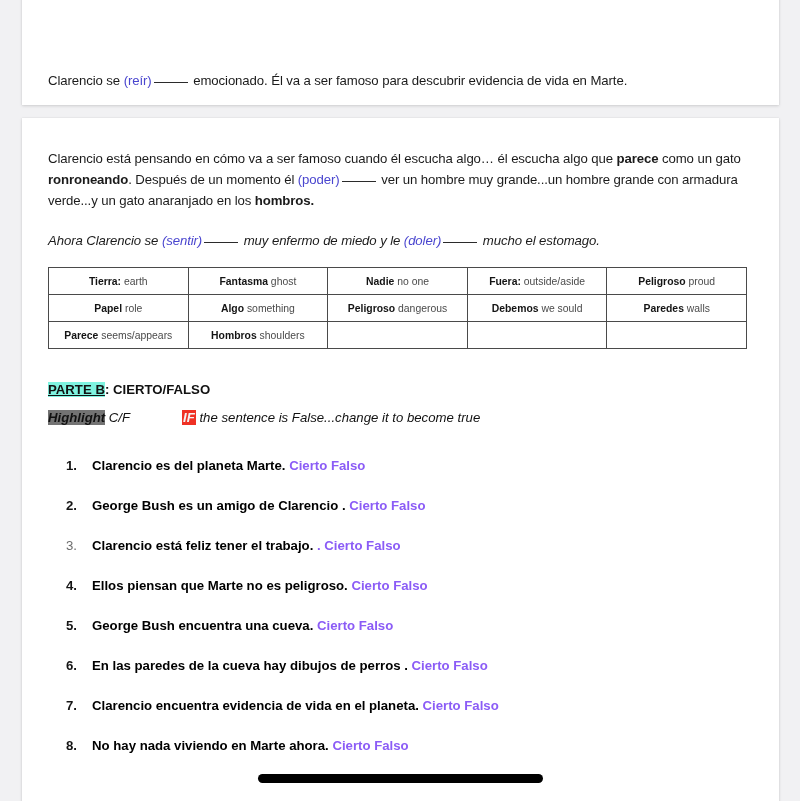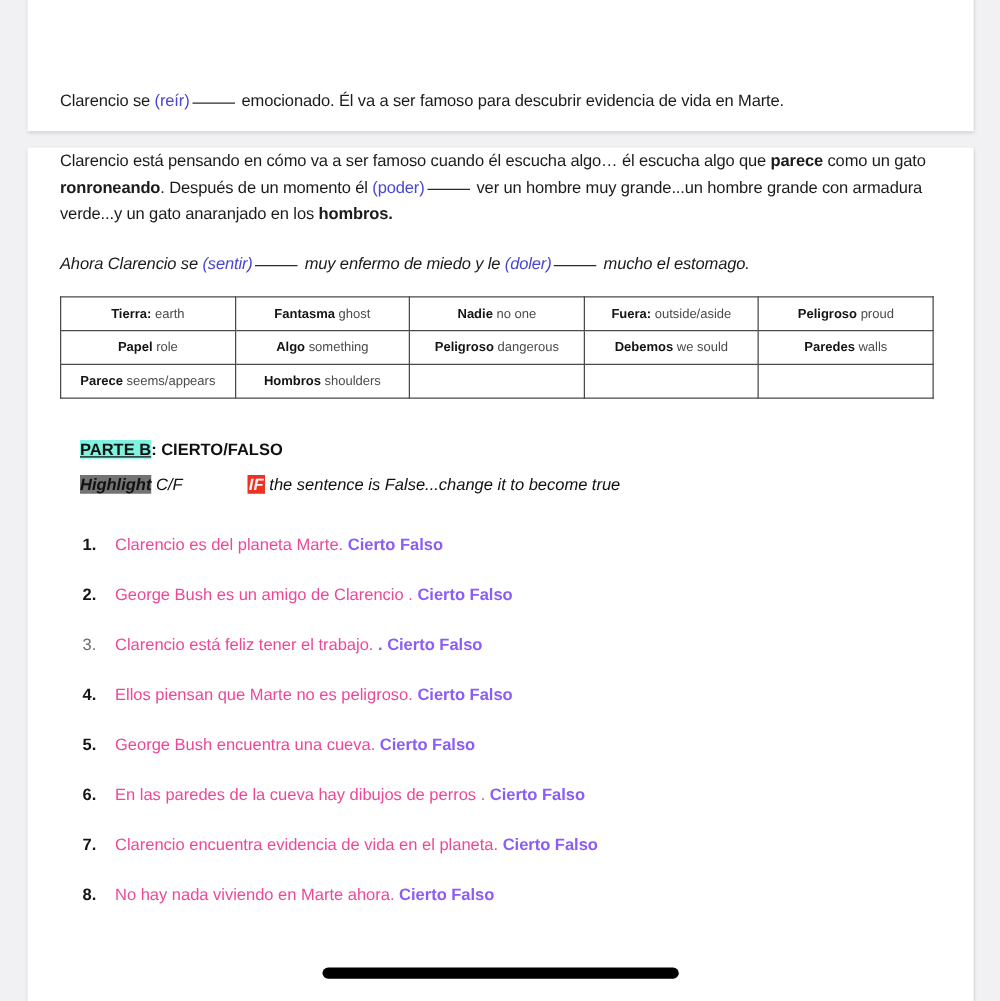--- a/index.html
+++ b/index.html
@@ -67,21 +67,21 @@
     white-space: nowrap;
   }
   table.vocab td .es { font-weight: bold; color: #141414; }
 
   
   .parteb-wrap { margin-top: 30px; }
   .parteb-line {
     font-size: 13.2px;
     line-height: 21px;
     color: #111;
-    margin: 0 0 7px 16px;
+    margin: 0 0 7px 0;
   }
   .hl-cyan {
     background: #7ff3e0;
     font-weight: bold;
     text-decoration: underline;
   }
   .hl-yellow { background: #737373; }
   .hl-red {
     background: #ef3124;
     color: #f3f3f3;
@@ -113,21 +113,21 @@
     color: #1b1b1b;
     margin-bottom: 20px;
   }
   ol.questions li .num {
     position: absolute;
     left: -26px;
     font-weight: bold;
     color: #151515;
   }
   ol.questions li.light .num { font-weight: normal; color: #6d6d6d; }
-  ol.questions li .stmt { font-weight: normal; color: #ec4899; }
+  ol.questions li .stmt { font-weight: bold; color: #000000; }
   ol.questions li .opts { font-weight: bold; color: #8b5cf6; }
 
   
   #black-bar {
     position: absolute;
     left: 258px;
     top: 774px;
     width: 285px;
     height: 9px;
     background: #000000;
@@ -141,21 +141,21 @@
 
   <div class="card" id="card-top">
     <div class="card-inner" style="padding-top:112px;">
       <p class="para">
         <span>Clarencio se </span><span class="verb">(reír)</span><span class="blank"></span><span> emocionado. Él va a ser famoso para descubrir evidencia de vida en Marte.</span>
       </p>
     </div>
   </div>
 
   <div class="card" id="card-main">
-    <div class="card-inner" style="">
+    <div class="card-inner" style="padding-top:30px;">
 
       <p class="para">
         <span>Clarencio está pensando en cómo va a ser famoso cuando él escucha algo… él escucha algo que </span><span class="bold">parece</span><span> como un gato </span><span class="bold">ronroneando</span><span>. Después de un momento él </span><span class="verb">(poder)</span><span class="blank"></span><span> ver un hombre muy grande...un hombre grande con armadura verde...y un gato anaranjado en los </span><span class="bold">hombros.</span>
       </p>
 
       <p class="para" style="margin-top:19px;font-style:italic;">
         <span>Ahora Clarencio se </span><span class="verb">(sentir)</span><span class="blank"></span><span> muy enfermo de miedo y le </span><span class="verb">(doler)</span><span class="blank"></span><span> mucho el estomago.</span>
       </p>
 
       <table class="vocab">

